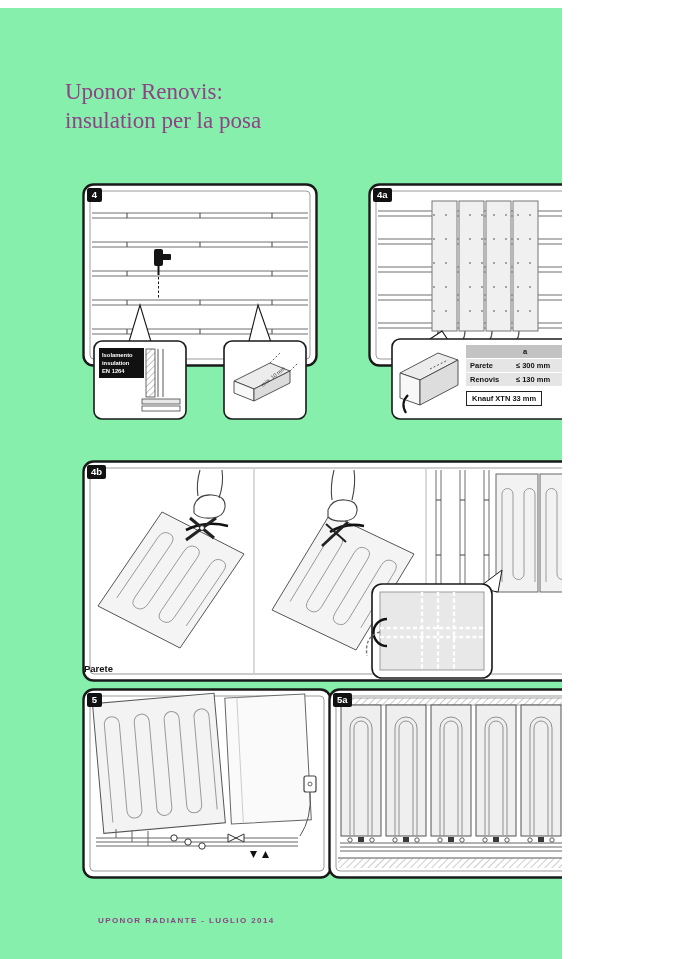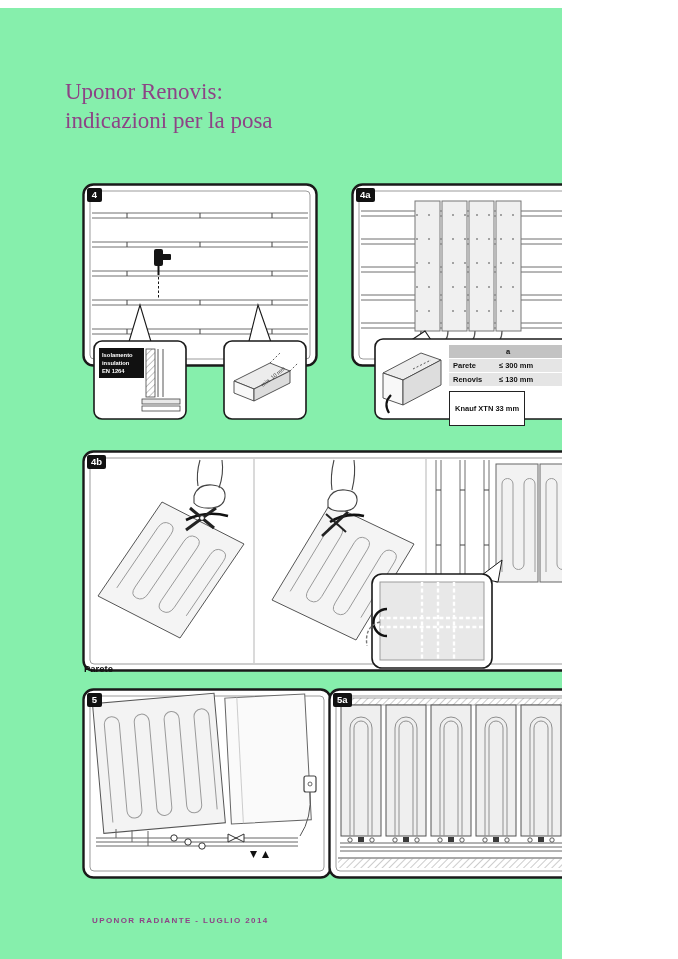--- a/index.html
+++ b/index.html
@@ -3,49 +3,49 @@
 <meta charset="utf-8">
 <style>
   *{margin:0;padding:0;box-sizing:border-box;}
   html,body{background:#fff;}
   .page{position:relative;width:562px;height:959px;background:#86efac;overflow:hidden;
         font-family:"Liberation Sans",sans-serif;color:#1a1a1a;margin-top:8px;}
   .title{position:absolute;left:65px;top:70px;font-family:"Liberation Serif",serif;
          font-size:23px;line-height:1.25;color:var(--accent,#8d4386);font-weight:normal;}
   .fig{position:absolute;}
   .fig4 {left:82px; top:175px; width:236px; height:240px;}
-  .fig4a{left:351px;top:175px; width:232px; height:240px;}
-  .fig4b{left:82px; top:442px; width:505px; height:222px;}
+  .fig4a{left:368px;top:175px; width:232px; height:240px;}
+  .fig4b{left:82px; top:452px; width:505px; height:222px;}
   .fig5 {left:82px; top:680px; width:250px; height:192px;}
   .fig5a{left:328px;top:680px; width:247px; height:192px;}
   .art{display:block;}
   .fig-num{position:absolute;left:5px;top:5px;min-width:15px;padding:2px 4px;background:#111;
            color:#fff;font-size:9.5px;font-weight:bold;line-height:1;border-radius:2px;text-align:center;}
   .ins-label{position:absolute;left:17px;top:165px;width:45px;background:#111;color:#fff;
              font-size:5.8px;font-weight:bold;line-height:1.4;padding:3px;white-space:pre-line;}
   .min-label{position:absolute;left:178px;top:200px;font-size:5.5px;color:#333;
              transform:rotate(-38deg);transform-origin:left top;}
   .section-label{position:absolute;left:84px;top:655px;font-size:9.5px;font-weight:bold;color:#111;}
   .spec-table{position:absolute;left:98px;top:162px;width:118px;font-size:7.5px;font-weight:bold;color:#111;}
   .spec-head{background:#c3c3c3;text-align:center;padding:2px 0;margin-bottom:1px;}
   .spec-row{display:grid;grid-template-columns:46px 1fr;background:#e5e5e5;padding:2px 4px;margin-bottom:1px;}
-  .spec-note{margin-top:4px;display:inline-block;border:1px solid #222;background:#fff;padding:12px 5px;}
-  .footer-text{position:absolute;left:69px;top:908px;color:var(--accent,#8d4386);
+  .spec-note{margin-top:4px;display:inline-block;border:1px solid #222;background:#fff;padding:2px 5px;}
+  .footer-text{position:absolute;left:75px;top:908px;color:var(--accent,#8d4386);
                font-size:8px;font-weight:bold;letter-spacing:1.4px;padding-left:23px;}
   .page-chip{position:absolute;left:609px;top:905px;width:44px;height:14px;background:var(--chip,#9c5296);
              color:#fff;font-size:12px;font-weight:bold;display:flex;align-items:center;justify-content:center;}
 </style>
 </head>
 <body>
 
 <div class="page">
 
   <header class="title">
     <div>Uponor Renovis:</div>
-    <div>indicazioni per la posa</div>
+    <div>insulation per la posa</div>
   </header>
 
   <figure class="fig fig4">
     <svg class="art" width="236" height="240" viewBox="0 0 236 240">
       <defs>
         <pattern id="hatch4" width="4.5" height="4.5" patternUnits="userSpaceOnUse" patternTransform="rotate(45)">
           <line x1="0" y1="0" x2="0" y2="4.5" stroke="#888" stroke-width="1"></line>
         </pattern>
       </defs>
       <rect x="1.5" y="1.5" width="233" height="181" rx="10" fill="#fff" stroke="#1a1a1a" stroke-width="2.4"></rect>

